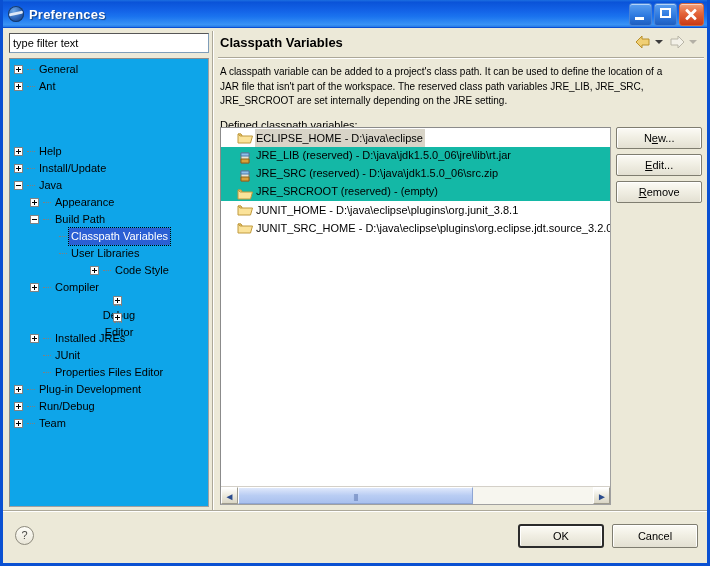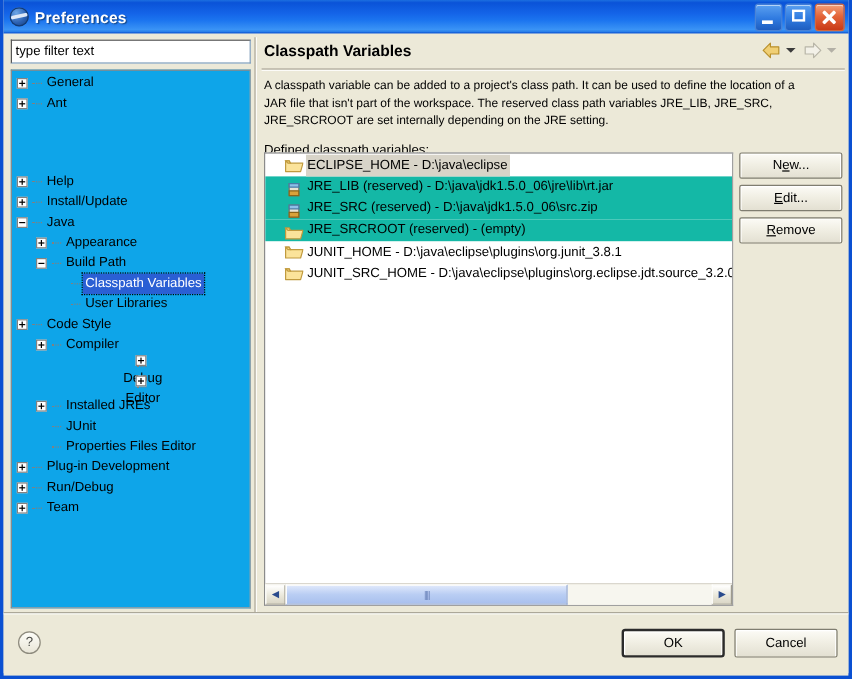--- a/index.html
+++ b/index.html
@@ -416,21 +416,21 @@
             <div class="tnode sel" style="padding-left: 36px;">
               <span class="texp none"></span>
               <span class="tdash"></span>
               <span class="tlabel">Classpath Variables</span>
             </div>
             <div class="tnode" style="padding-left: 36px;">
               <span class="texp none"></span>
               <span class="tdash"></span>
               <span class="tlabel">User Libraries</span>
             </div>
-            <div class="tnode" style="padding-left: 4px;">
+            <div class="tnode" style="padding-left: 32px; margin-left: 48px;">
               <span class="texp plus"></span>
               <span class="tdash"></span>
               <span class="tlabel">Code Style</span>
             </div>
             <div class="tnode" style="padding-left: 20px;">
               <span class="texp plus"></span>
               <span class="tdash"></span>
               <span class="tlabel">Compiler</span>
             </div>
             <div class="tnode" style="padding-left: 20px; flex-direction: column;">

